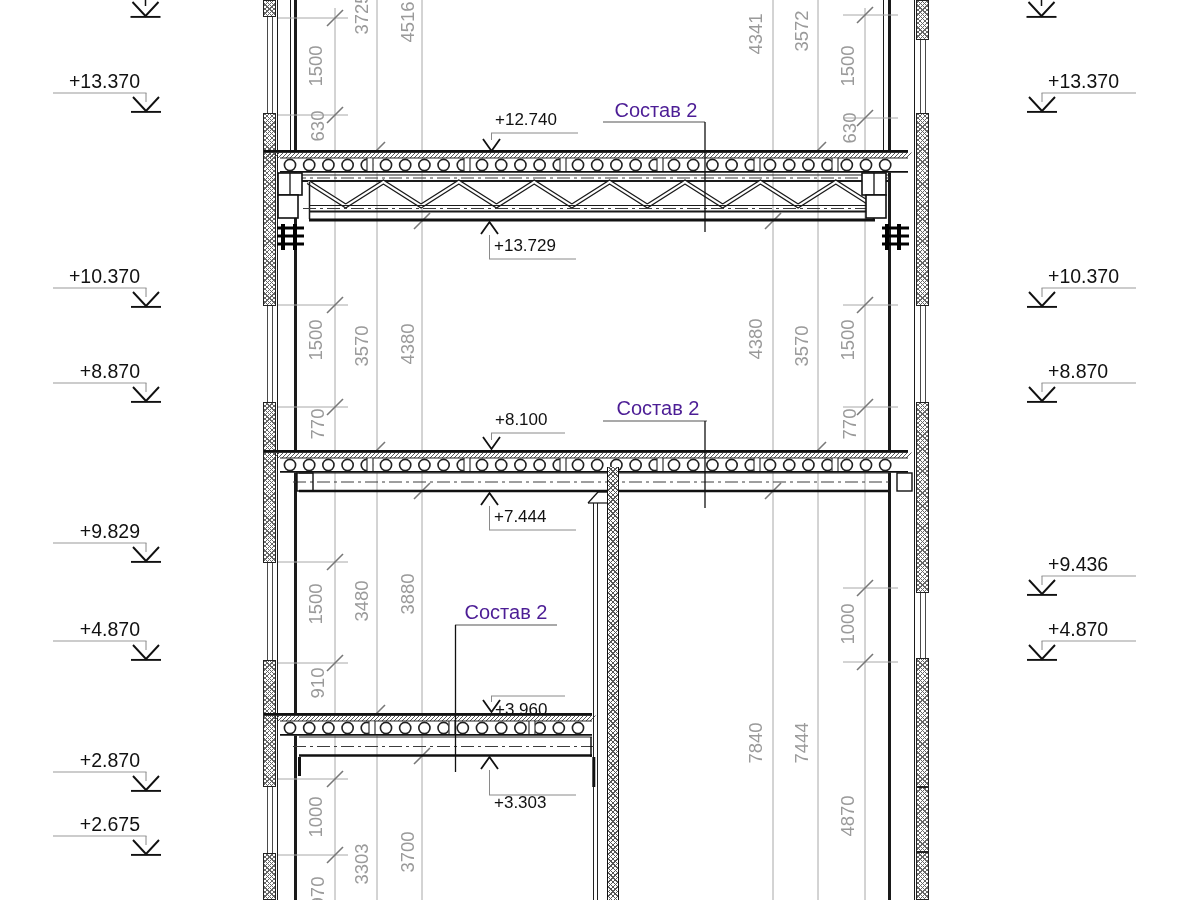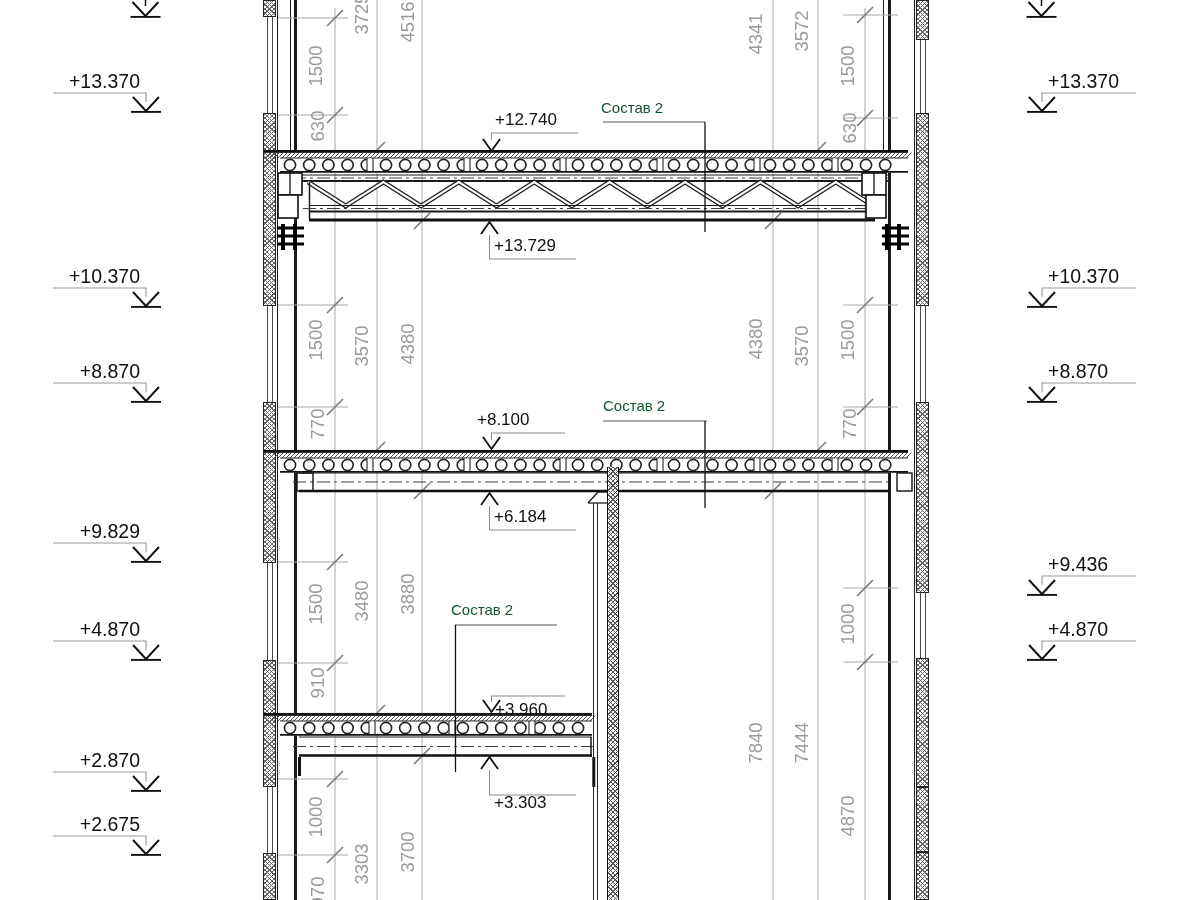--- a/index.html
+++ b/index.html
@@ -18,21 +18,21 @@
       repeating-linear-gradient(45deg, rgba(85,85,85,0) 0 2.4px, #555 2.4px 3.3px),
       repeating-linear-gradient(-45deg, rgba(85,85,85,0) 0 2.4px, #555 2.4px 3.3px),#fff;
   }
   .glass{position:absolute;width:1.2px;background:#4a4a4a;}
   .dimtext{
     position:absolute;width:90px;height:24px;line-height:24px;text-align:center;
     font-size:18.5px;color:#9a9a9a;transform:rotate(-90deg);white-space:nowrap;
   }
   .elevtext{position:absolute;font-size:19.5px;color:#111;white-space:nowrap;}
   .callouttext{position:absolute;font-size:17px;color:#111;white-space:nowrap;}
-  .sostav{position:absolute;font-size:15px;color:#14532d;white-space:nowrap;width:110px;}
+  .sostav{position:absolute;font-size:20px;color:#4c1d95;white-space:nowrap;text-align:center;width:110px;}
   svg{position:absolute;left:0;top:0;}
 </style>
 </head>
 <body>
 
 <div id="drawing">
   <div id="walls-layer">
       <div class="facade-panel" style="left: 263px; top: 0px; width: 13px; height: 17px;"></div>
       <div class="facade-panel" style="left: 263px; top: 113px; width: 13px; height: 193px;"></div>
       <div class="facade-panel" style="left: 263px; top: 402px; width: 13px; height: 161px;"></div>
@@ -775,22 +775,22 @@
       <line x1="1041.5" y1="0" x2="1041.5" y2="6" stroke="#111" stroke-width="1.5"></line>
       <path d="M1028.5,2 L1041.5,16 L1054.5,2" stroke="#111" stroke-width="1.9" fill="none"></path>
       <line x1="1026.5" y1="16.9" x2="1056.5" y2="16.9" stroke="#111" stroke-width="1.9"></line>
     </svg>
   <div id="hatch-layer">
       <div class="column-hatch" style="left: 607px; top: 467px; width: 12px; height: 433px;"></div>
     </div>
   <div id="text-layer">
       <div class="callouttext" style="left: 495px; top: 110px;">+12.740</div>
       <div class="callouttext" style="left: 494px; top: 236px;">+13.729</div>
-      <div class="callouttext" style="left: 477px; top: 410px;">+8.100</div>
-      <div class="callouttext" style="left: 494px; top: 507px;">+6.184</div>
+      <div class="callouttext" style="left: 495px; top: 410px;">+8.100</div>
+      <div class="callouttext" style="left: 494px; top: 507px;">+7.444</div>
       <div class="callouttext" style="left: 495px; top: 700px;">+3.960</div>
       <div class="callouttext" style="left: 494px; top: 772px; margin-top: 21px;">+3.303</div>
       <div class="elevtext" style="left: 40px; top: 70px; width: 100px; text-align: right;">+13.370</div>
       <div class="elevtext" style="left: 40px; top: 265px; width: 100px; text-align: right;">+10.370</div>
       <div class="elevtext" style="left: 40px; top: 360px; width: 100px; text-align: right;">+8.870</div>
       <div class="elevtext" style="left: 40px; top: 520px; width: 100px; text-align: right;">+9.829</div>
       <div class="elevtext" style="left: 40px; top: 618px; width: 100px; text-align: right;">+4.870</div>
       <div class="elevtext" style="left: 40px; top: 749px; width: 100px; text-align: right;">+2.870</div>
       <div class="elevtext" style="left: 40px; top: 813px; width: 100px; text-align: right;">+2.675</div>
       <div class="elevtext" style="left: 1048px; top: 70px; width: 100px; text-align: left;">+13.370</div>

